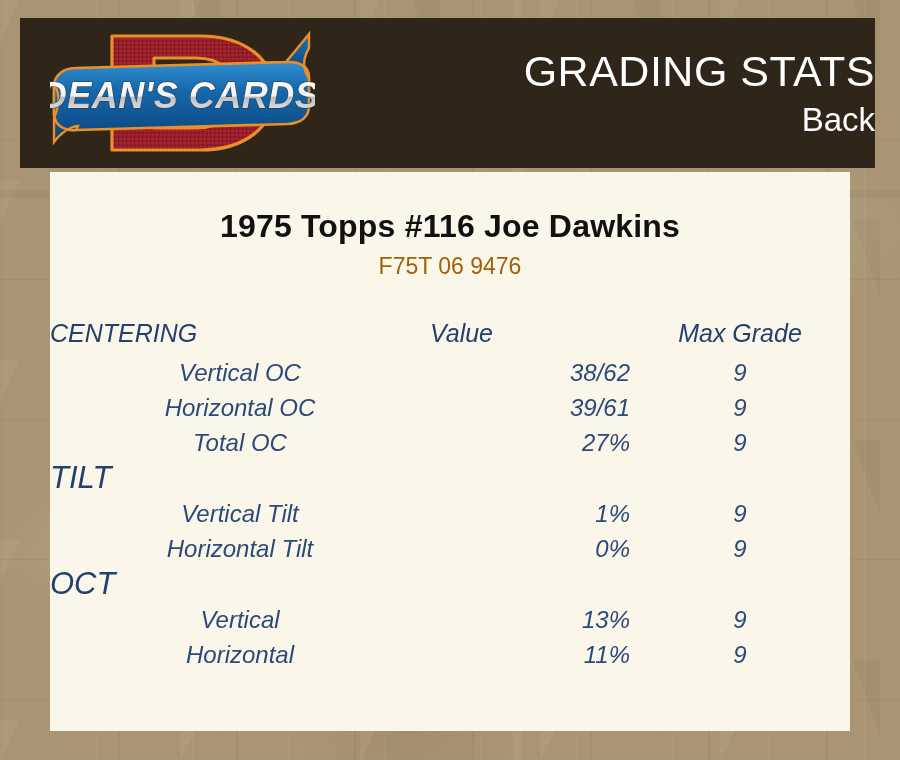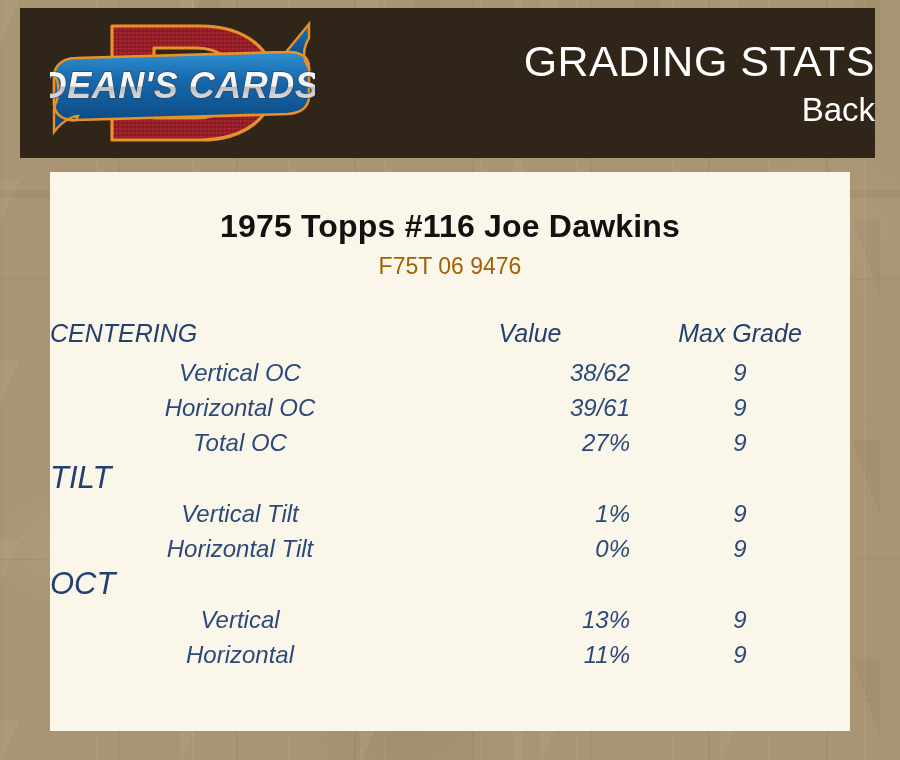--- a/index.html
+++ b/index.html
@@ -38,21 +38,21 @@
       linear-gradient(90deg, rgba(0,0,0,0.04) 0 2px, transparent 2px 100%),
       linear-gradient(90deg, transparent 0 57%, rgba(255,255,255,0.045) 57% 58%, transparent 58% 100%),
       linear-gradient(0deg, transparent 0 74%, rgba(0,0,0,0.04) 74% 75%, transparent 75% 100%);
     background-size: 118px 100%, 100% 100%, 100% 100%;
   }
 
   
   #header-bar {
     position: absolute;
     left: 20px;
-    top: 8px;
+    top: 18px;
     width: 855px;
     height: 150px;
     background: #2f2619;
     z-index: 3;
   }
 
   
   #logo {
     position: absolute;
     left: 30px;
@@ -137,21 +137,21 @@
   .col-grade   { width: 220px; }
 
   tr.head-row th {
     height: 43px;
     vertical-align: middle;
     font-size: 25px;
     font-weight: bold;
     color: #23406e;
   }
   th.h-section { text-align: left;  padding-left: 102px; }
-  th.h-value   { text-align: center; }
+  th.h-value   { text-align: left; }
   th.h-grade   { text-align: center; }
 
   tr.section-row td {
     height: 35px;
     vertical-align: middle;
     font-size: 31px;
     font-weight: bold;
     text-align: left;
     padding-left: 102px;
     color: #23406e;

